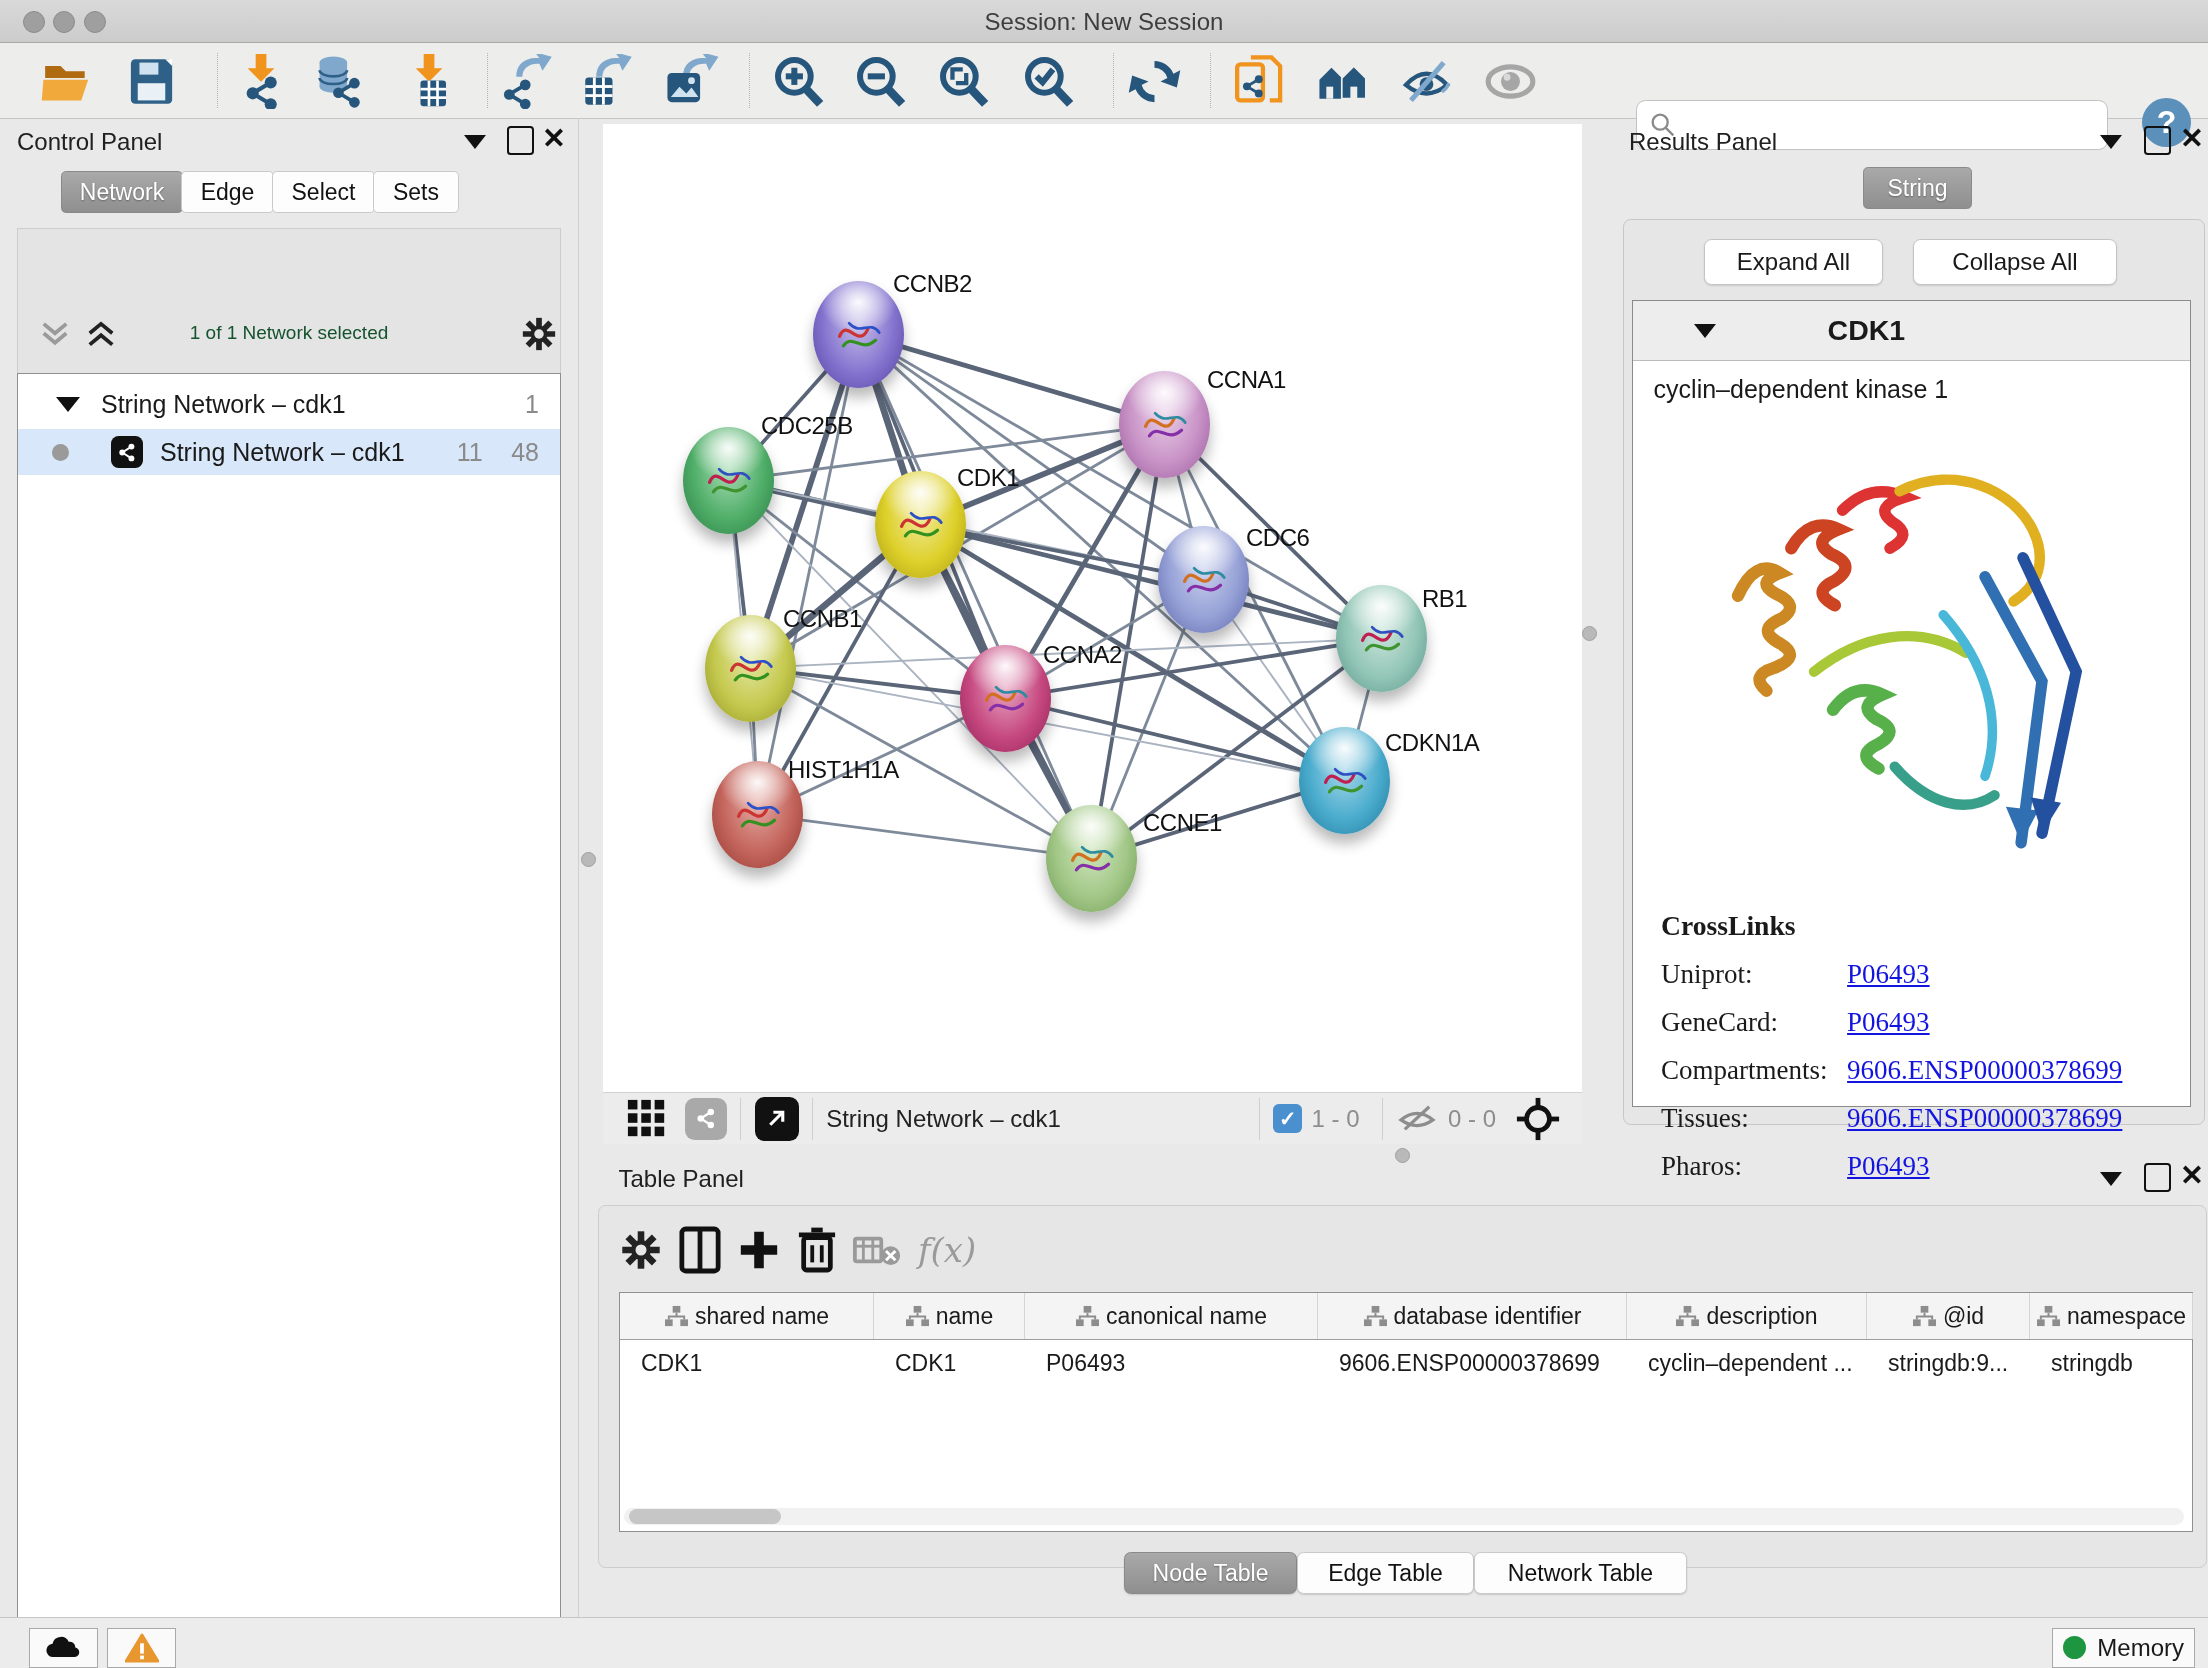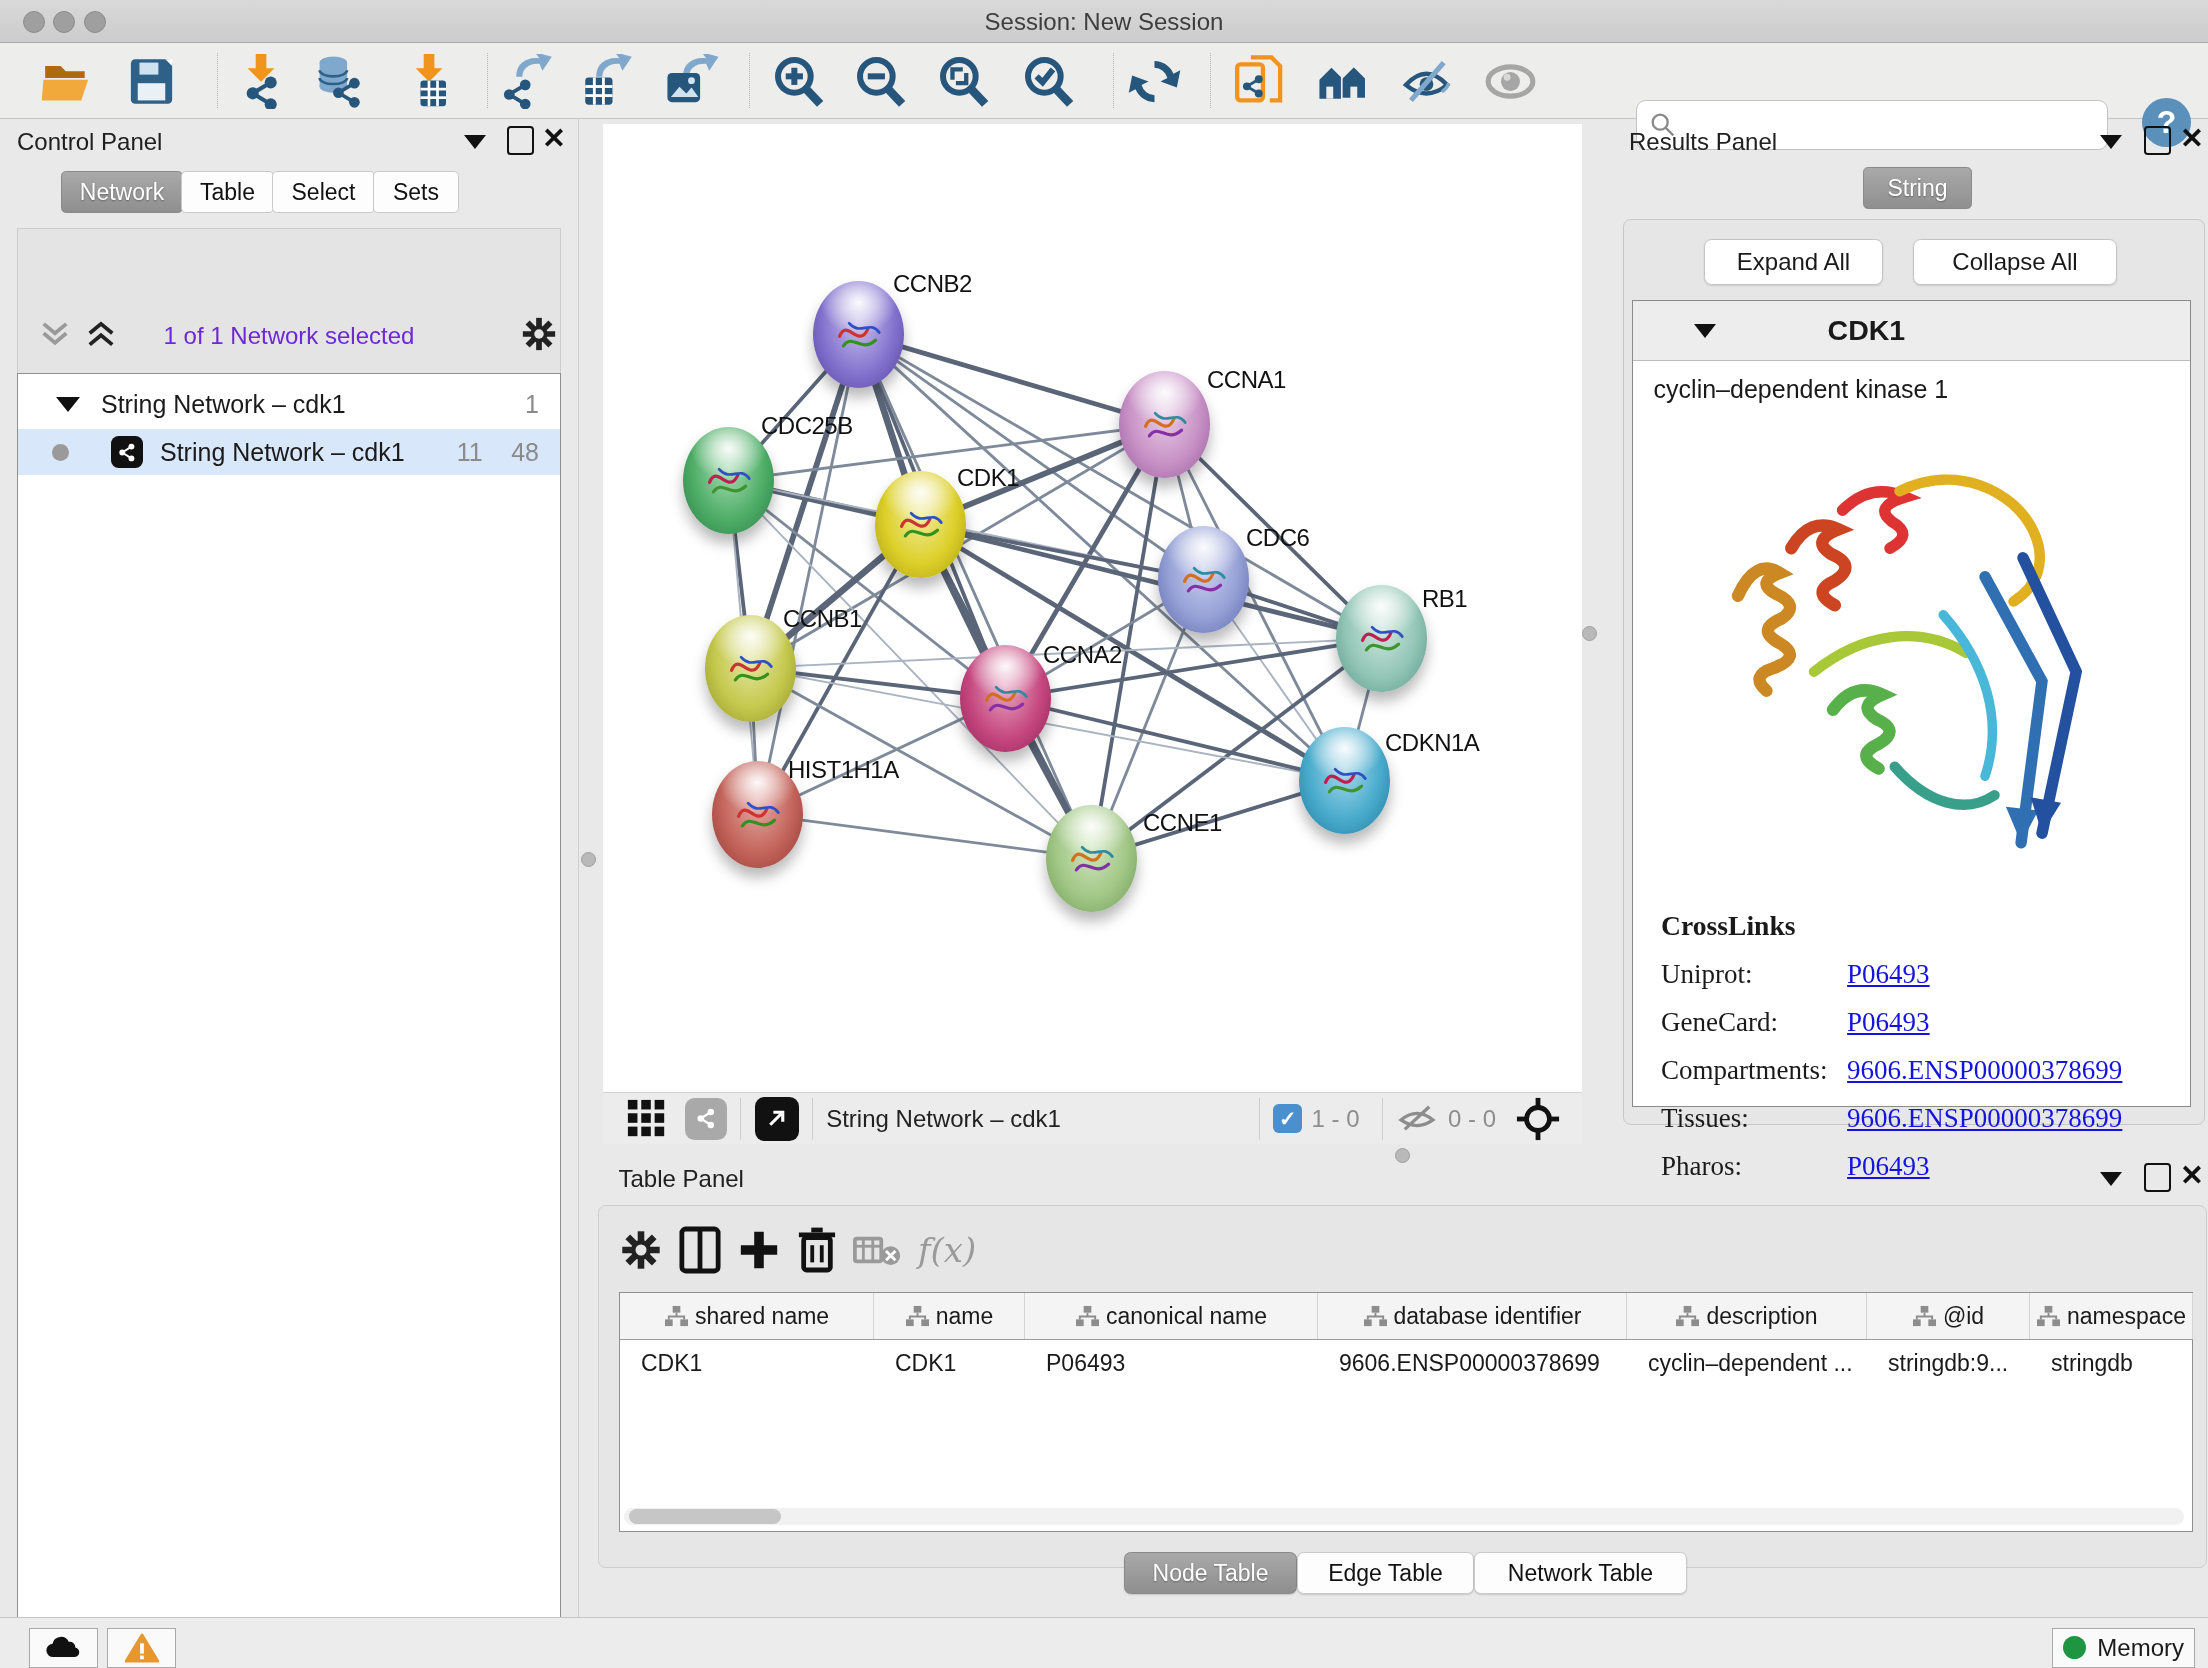--- a/index.html
+++ b/index.html
@@ -27,21 +27,21 @@
   .panel-title{font-size:24px;color:#202020;}
   .wc-caret{width:0;height:0;border-left:11.4px solid transparent;border-right:11.4px solid transparent;border-top:14.3px solid #111;}
   .wc-float{width:23px;height:25px;border:2.9px solid #111;border-radius:3.8px;}
   .wc-close{font-size:28.5px;font-weight:bold;color:#111;line-height:25px;}
   .tab{height:40px;border:1px solid #c9c9c9;background:#fdfdfd;color:#111;font-size:23px;
        display:flex;align-items:center;justify-content:center;border-radius:4.8px;}
   .tab.active{background:linear-gradient(#a9a9a9,#8f8f8f);color:#fff;border-color:#8a8a8a;text-shadow:0 1px 1.9px rgba(0,0,0,.35);}
 
   
   #cp-tabs .tab{position:absolute;top:0;}
-  #cp-statusbar{font-size:24px;color:#6d28d9;}
+  #cp-statusbar{font-size:19px;color:#14532d;}
   #net-tree{left:17px;top:255px;width:542px;height:1316px;background:#fff;border:1.9px solid #8f8f8f;}
   .tree-row{position:absolute;left:0;width:100%;height:46px;display:flex;align-items:center;font-size:25px;}
   .tree-count{color:#8a8a8a;}
   .sel-row{background:#d9e7fa;}
   .share-badge{width:32px;height:32px;border-radius:7.6px;background:#111;display:flex;align-items:center;justify-content:center;}
   .gray-dot{width:17px;height:17px;border-radius:50%;background:#9a9a9a;}
 
   
   #net-canvas{left:603px;top:124px;width:979px;height:968px;background:#fff;}
   #net-svg{position:absolute;left:0;top:0;}
@@ -265,21 +265,21 @@
   </div>
 
 <div class="abs" style="left:0;top:118px;width:578px;height:1499px;border-right:1px solid #cfcfcf">
   <div class="abs panel-title" style="left:17px;top:9.5px">Control Panel</div>
   <div class="abs wc-caret" style="left:464px;top:17px"></div>
   <div class="abs wc-float" style="left:507px;top:7.6px"></div>
   <div class="abs wc-close" style="left:542px;top:7.6px">✕</div>
 
   <div id="cp-tabs" class="abs" style="left:61px;top:53px;width:457px;height:40px">
       <div class="tab active" style="left: 0px; width: 120px;">Network</div>
-      <div class="tab" style="left: 120px; width: 91px;">Table</div>
+      <div class="tab" style="left: 120px; width: 91px;">Edge</div>
       <div class="tab" style="left: 211px; width: 101px;">Select</div>
       <div class="tab" style="left: 312px; width: 84px;">Sets</div>
     </div>
 
   <div class="abs" style="left:17px;top:110px;width:542px;height:145px;background:#e4e4e4;border:1px solid #cdcdcd;border-bottom:none">
     <svg class="abs" style="left:21px;top:91px" width="32" height="28.5" viewBox="0 0 34 30">
       <path d="M5 4 L17 14 L29 4" fill="none" stroke="#9a9a9a" stroke-width="4"></path>
       <path d="M5 14 L17 24 L29 14" fill="none" stroke="#9a9a9a" stroke-width="4"></path>
     </svg>
     <svg class="abs" style="left:67px;top:91px" width="32" height="28.5" viewBox="0 0 34 30">

